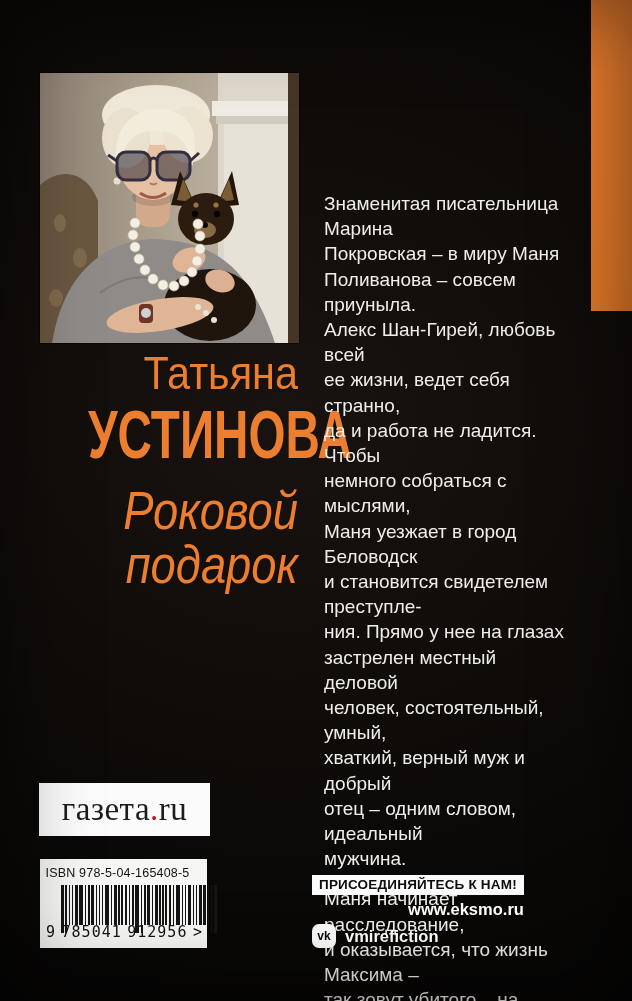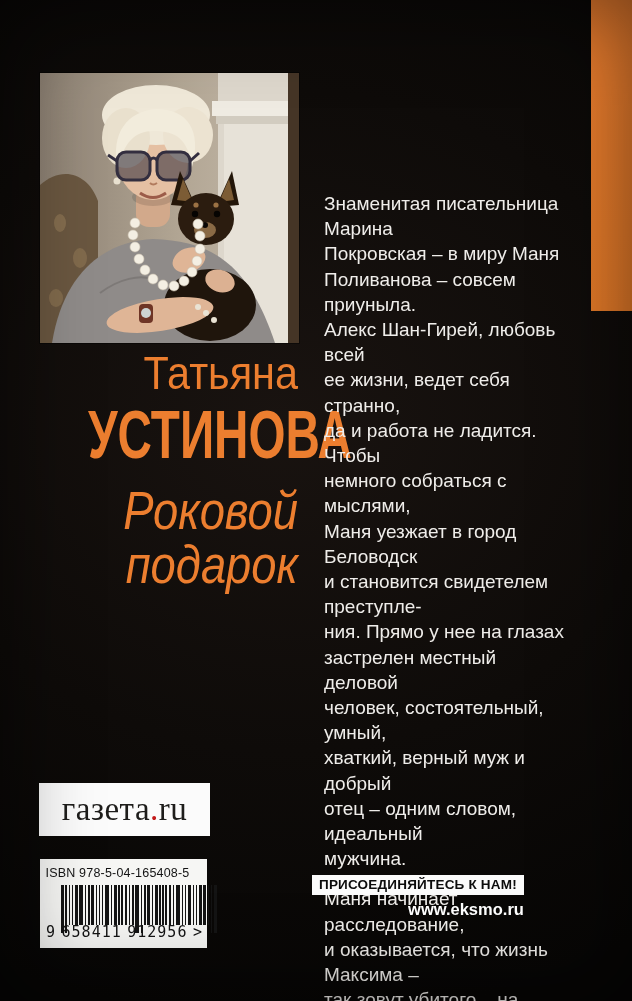--- a/index.html
+++ b/index.html
@@ -234,25 +234,29 @@
         <div class="bar" style="width: 1.4px; height: 40px; margin-right: 1.7px;"></div>
         <div class="bar" style="width: 1.4px; height: 40px; margin-right: 1.7px;"></div>
         <div class="bar" style="width: 2.8px; height: 40px; margin-right: 1.7px;"></div>
         <div class="bar" style="width: 2.8px; height: 40px; margin-right: 1.7px;"></div>
         <div class="bar" style="width: 1.4px; height: 40px; margin-right: 1.7px;"></div>
         <div class="bar" style="width: 1.4px; height: 48px; margin-right: 1.7px;"></div>
         <div class="bar" style="width: 2.8px; height: 48px; margin-right: 1.7px;"></div>
       </div>
     <div class="digits">
       <span>9</span>
-      <span>658411</span>
+      <span>785041</span>
       <span>912956</span>
       <span>&gt;</span>
     </div>
   </div>
 
   <div class="social">
     <div class="join-banner">ПРИСОЕДИНЯЙТЕСЬ К НАМ!</div>
     <div class="eksmo">www.eksmo.ru</div>
+    <div class="vk-row">
+      <div class="vk-icon">vk</div>
+      <div class="vk-handle">vmirefiction</div>
+    </div>
   </div>
 
   <div class="vignette"></div>
 </div>
 
 </body></html>

